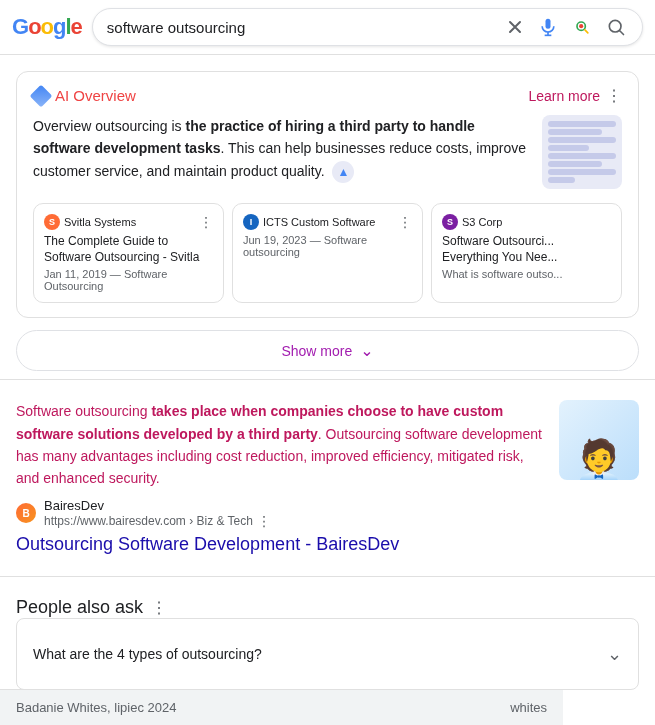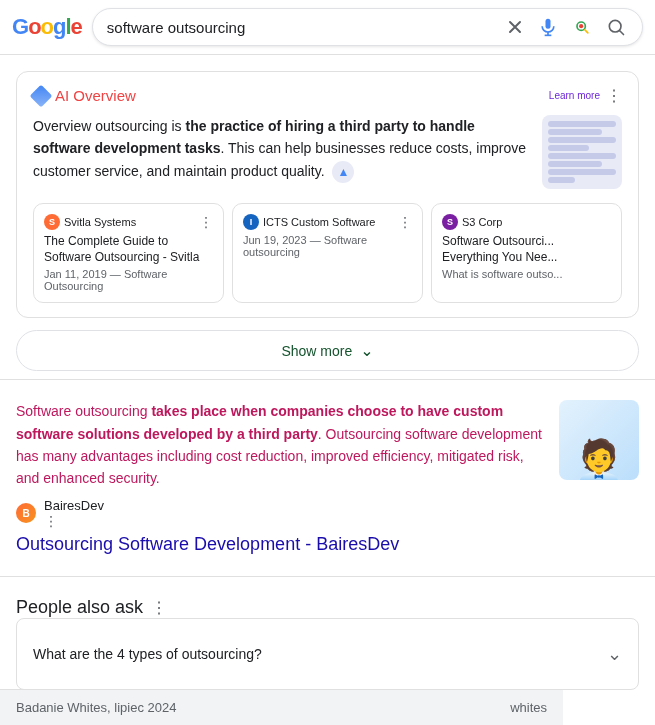--- a/index.html
+++ b/index.html
@@ -103,22 +103,22 @@
       transform: rotate(45deg);
       border-radius: 2px;
       flex-shrink: 0;
     }
     .ai-overview-actions {
       display: flex;
       align-items: center;
       gap: 6px;
     }
     .learn-more-link {
-      font-size: 10px;
-      color: #6d28d9;
+      font-size: 14px;
+      color: #be185d;
       text-decoration: none;
       cursor: pointer;
     }
     .more-btn {
       background: none;
       border: none;
       cursor: pointer;
       color: #5f6368;
       font-size: 16px;
     }
@@ -231,21 +231,21 @@
     .show-more-container {
       text-align: center;
       margin: 12px 16px 8px;
     }
     .show-more-btn {
       border: 1px solid #dfe1e5;
       border-radius: 24px;
       padding: 10px 30px;
       background: #fff;
       font-size: 14px;
-      color: #14532d;
+      color: #a21caf;
       cursor: pointer;
       display: inline-flex;
       align-items: center;
       gap: 8px;
       width: 100%;
       justify-content: center;
     }
 
     
     .divider {
@@ -524,20 +524,21 @@
   <div class="search-result">
     <div class="result-content">
       <p class="result-snippet">
         <span>Software outsourcing </span><span class="highlight">takes place when companies choose to have custom software solutions developed by a third party</span><span>. Outsourcing software development has many advantages including cost reduction, improved efficiency, mitigated risk, and enhanced security.</span>
       </p>
       <div class="result-source">
         <div class="source-favicon">B</div>
         <div class="source-info">
           <span class="source-domain">BairesDev</span>
           <span class="source-url">
+            <span>https://www.bairesdev.com › Biz &amp; Tech</span>
             <button class="more-btn" style="font-size:14px;">⋮</button>
           </span>
         </div>
       </div>
       <a class="result-title">Outsourcing Software Development - BairesDev</a>
     </div>
     <div class="result-image">
       <span class="person-icon">🧑‍💼</span>
     </div>
   </div>

